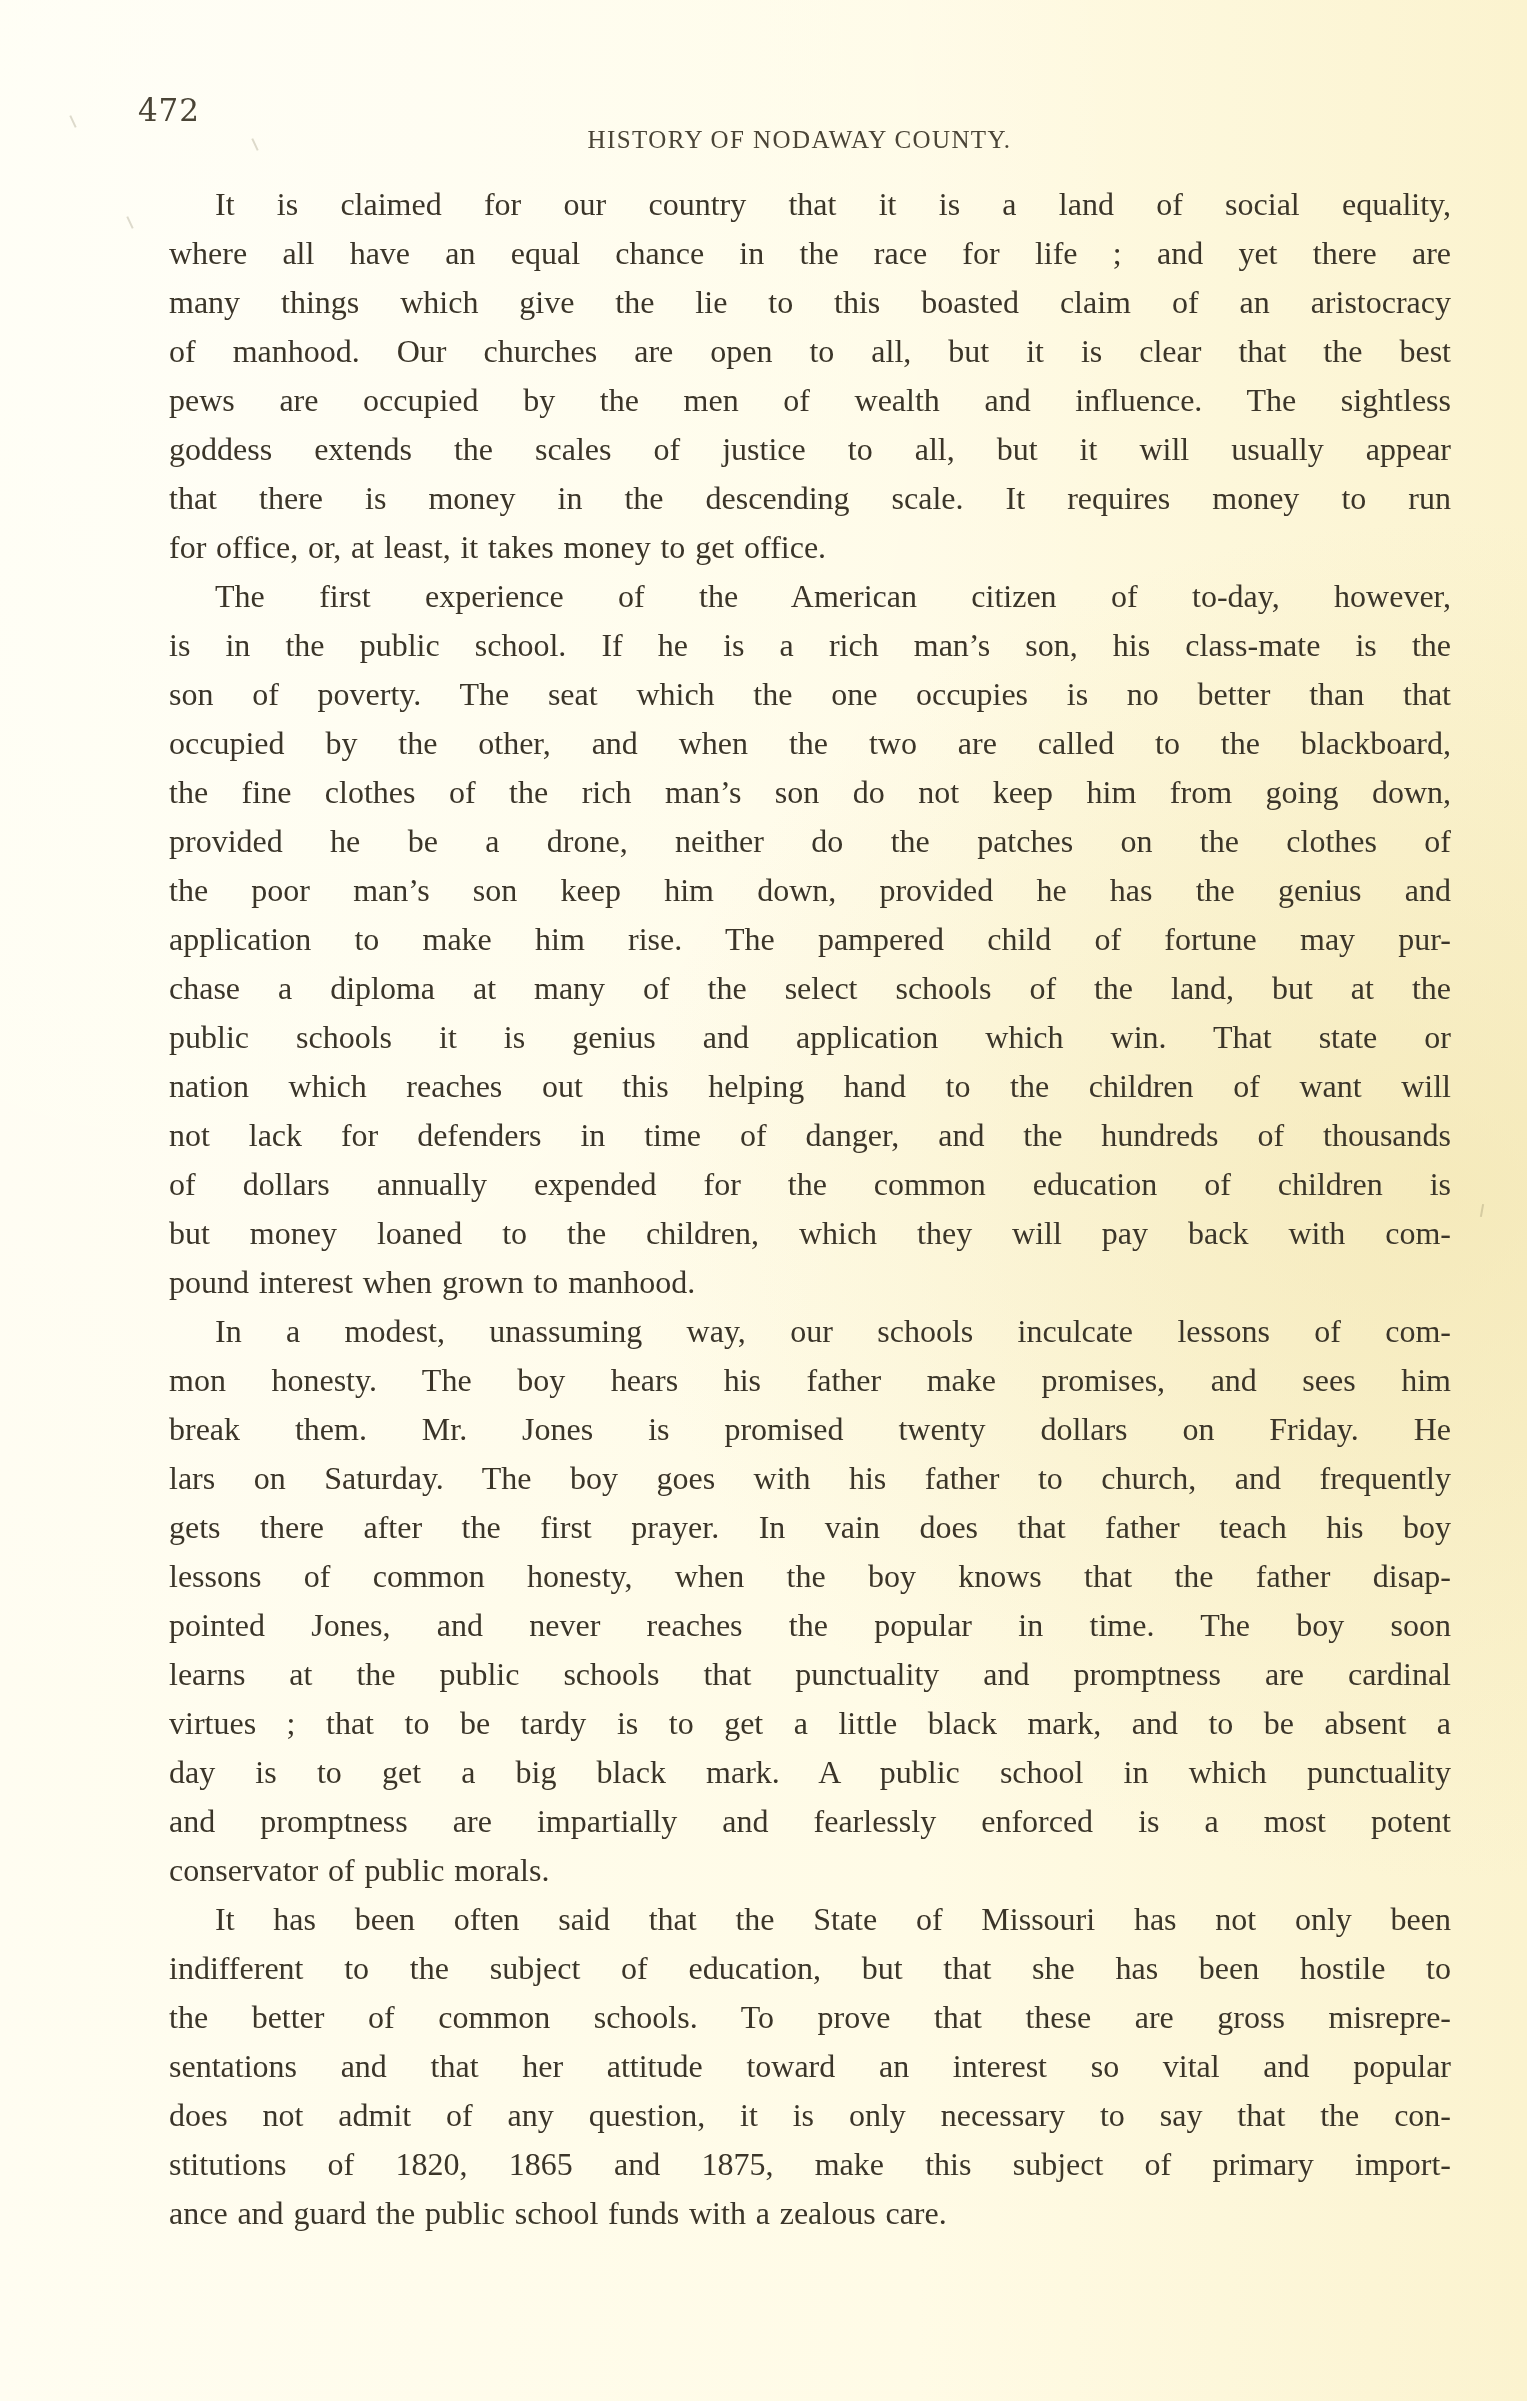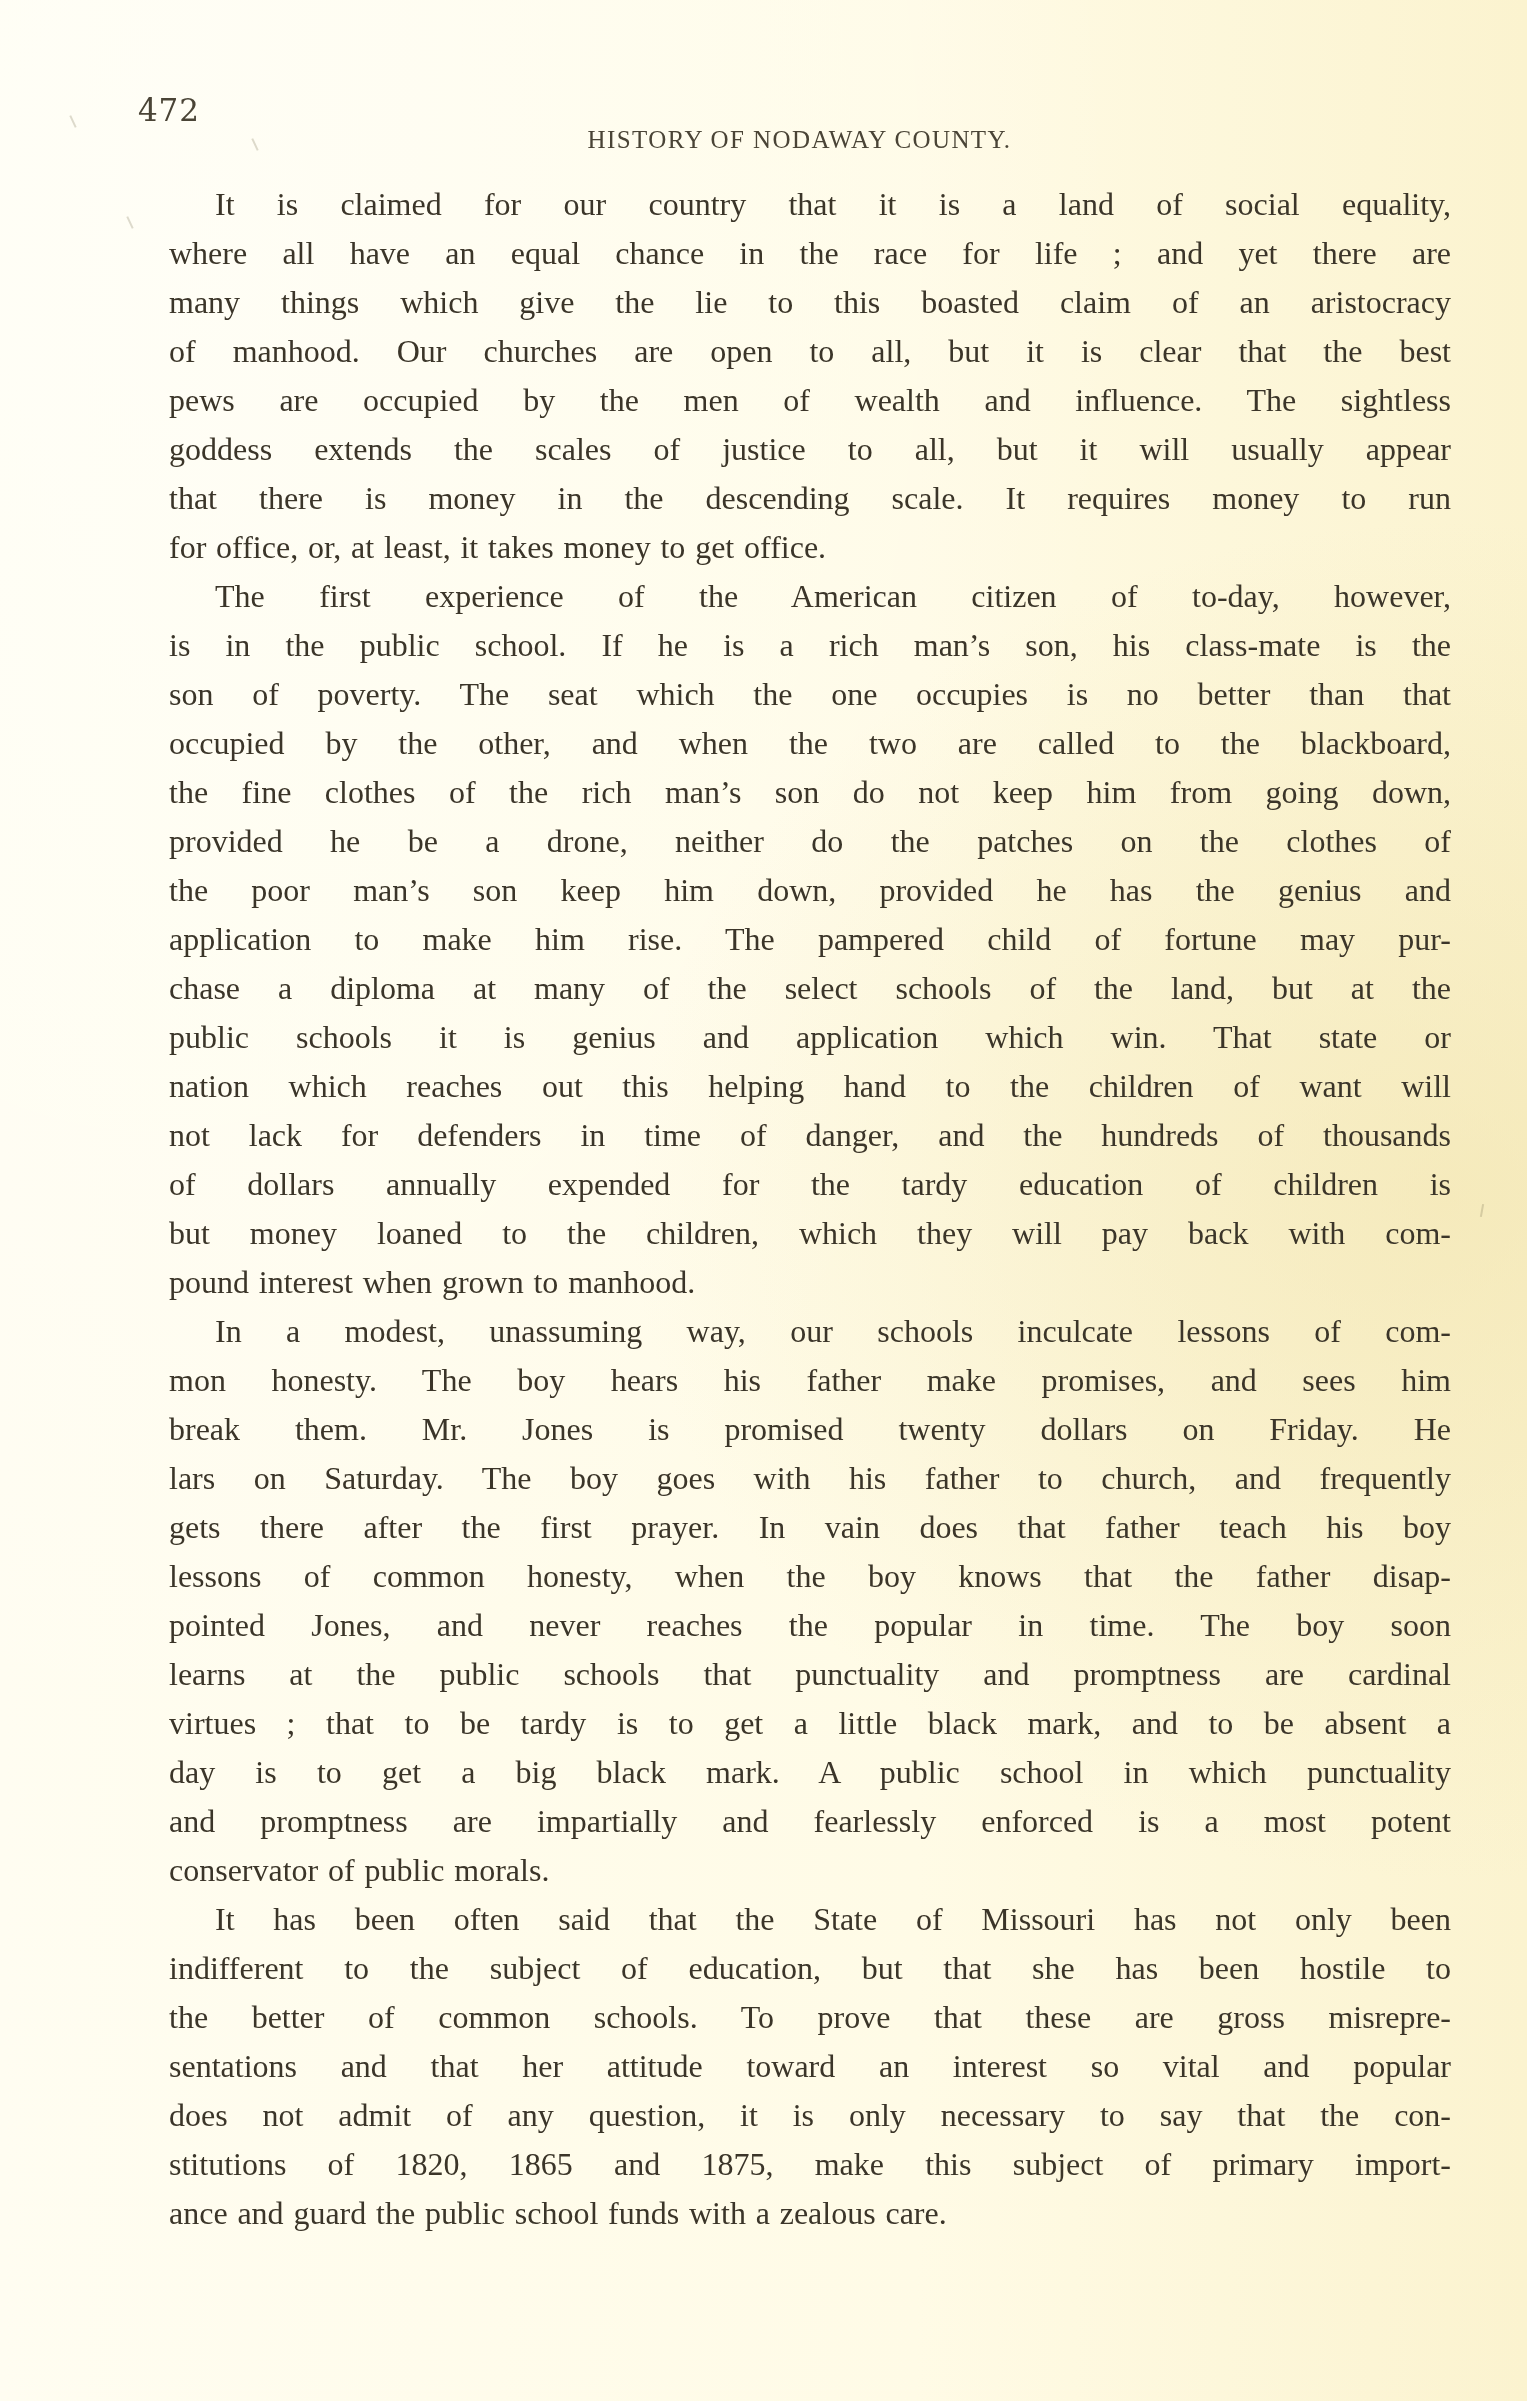--- a/index.html
+++ b/index.html
@@ -118,21 +118,21 @@
       <span class="line">son of poverty. The seat which the one occupies is no better than that</span>
       <span class="line">occupied by the other, and when the two are called to the blackboard,</span>
       <span class="line">the fine clothes of the rich man’s son do not keep him from going down,</span>
       <span class="line">provided he be a drone, neither do the patches on the clothes of</span>
       <span class="line">the poor man’s son keep him down, provided he has the genius and</span>
       <span class="line">application to make him rise. The pampered child of fortune may pur-</span>
       <span class="line">chase a diploma at many of the select schools of the land, but at the</span>
       <span class="line">public schools it is genius and application which win. That state or</span>
       <span class="line">nation which reaches out this helping hand to the children of want will</span>
       <span class="line">not lack for defenders in time of danger, and the hundreds of thousands</span>
-      <span class="line">of dollars annually expended for the tardy education of children is</span>
+      <span class="line">of dollars annually expended for the common education of children is</span>
       <span class="line">but money loaned to the children, which they will pay back with com-</span>
       <span class="line last">pound interest when grown to manhood.</span>
     </div>
 
     <div>
       <span class="line indent">In a modest, unassuming way, our schools inculcate lessons of com-</span>
       <span class="line">mon honesty. The boy hears his father make promises, and sees him</span>
       <span class="line">break them. Mr. Jones is promised twenty dollars on Friday. He</span>
       <span class="line">lars on Saturday. The boy goes with his father to church, and frequently</span>
       <span class="line">gets there after the first prayer. In vain does that father teach his boy</span>

